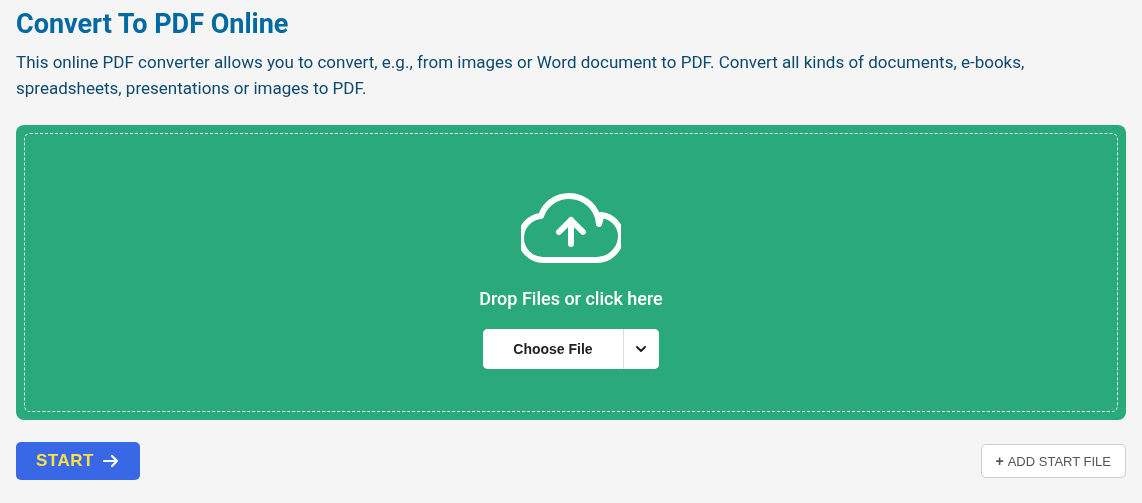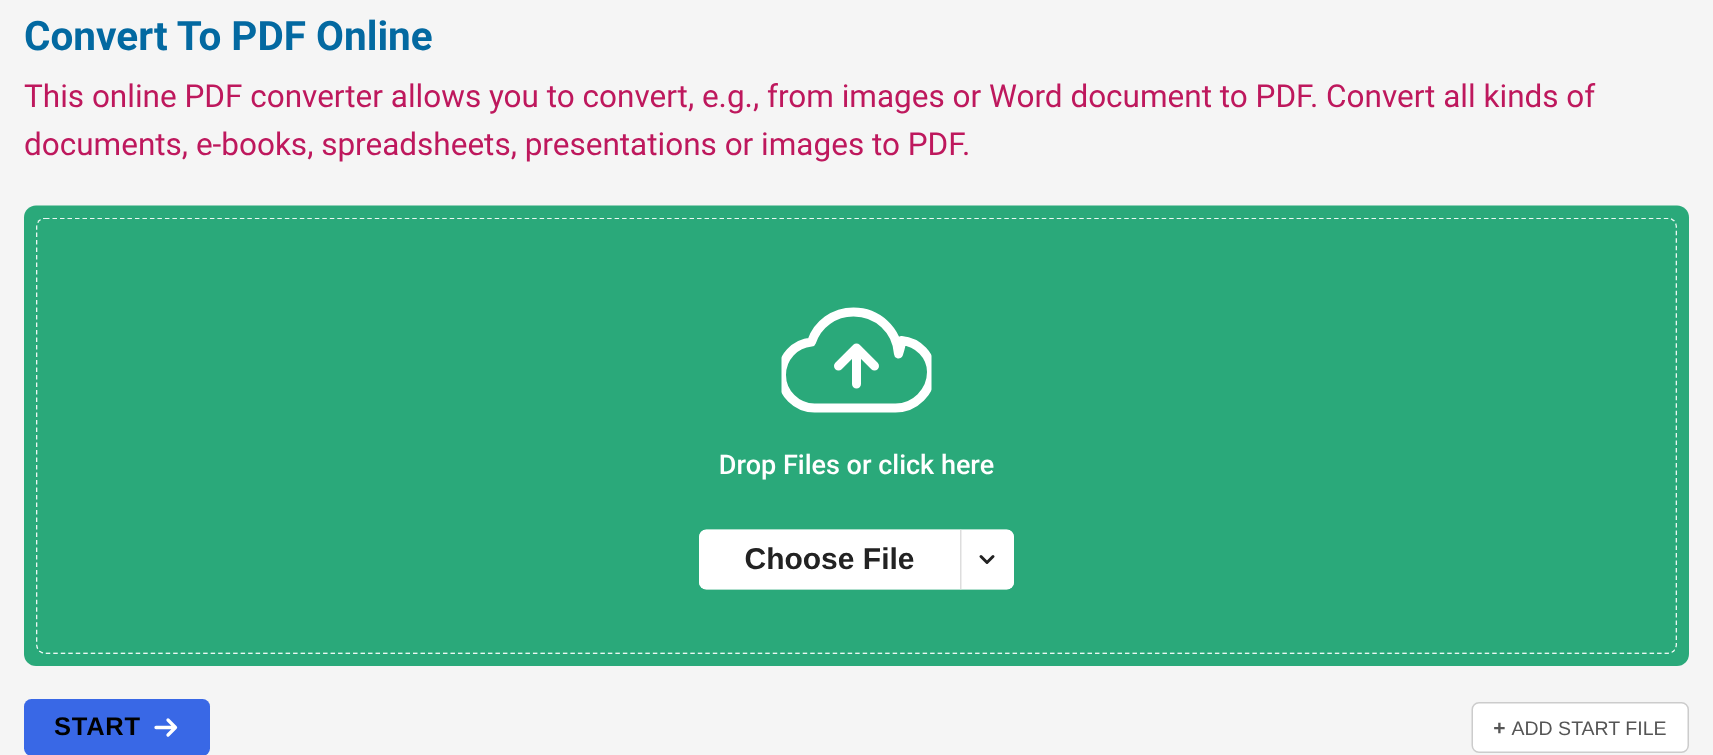--- a/index.html
+++ b/index.html
@@ -12,22 +12,22 @@
       background: #f5f5f5;
       padding: 8px 16px 16px 16px;
     }
     .page-title {
       font-size: 27px;
       font-weight: 700;
       color: #0369a1;
       margin-bottom: 10px;
     }
     .page-description {
-      font-size: 21px;
-      color: #be185d;
+      font-size: 17px;
+      color: #0c4a6e;
       line-height: 1.5;
       margin-bottom: 24px;
     }
     .dropzone {
       background: #2aa97a;
       border-radius: 8px;
       padding: 8px;
       margin-bottom: 22px;
     }
     .dropzone-inner {
@@ -42,34 +42,34 @@
     }
     .cloud-icon {
       width: 100px;
       height: 78px;
       margin-bottom: 18px;
     }
     .dropzone-text {
       color: #fff;
       font-size: 18px;
       font-weight: 500;
-      margin-bottom: 32px;
+      margin-bottom: 20px;
     }
     .choose-file-group {
       display: flex;
       background: #fff;
       border-radius: 5px;
       overflow: hidden;
       height: 40px;
     }
     .choose-file-btn {
       background: #fff;
       border: none;
       padding: 0 30px;
-      font-size: 20px;
+      font-size: 14px;
       font-weight: 600;
       color: #222;
       cursor: pointer;
       display: flex;
       align-items: center;
     }
     .choose-file-dropdown {
       background: #fff;
       border: none;
       border-left: 1px solid #ddd;
@@ -83,21 +83,21 @@
       width: 12px;
       height: 12px;
     }
     .footer-row {
       display: flex;
       justify-content: space-between;
       align-items: center;
     }
     .start-btn {
       background: #3968e6;
-      color: #000000;
+      color: #fde047;
       border: none;
       border-radius: 5px;
       padding: 9px 20px;
       font-size: 17px;
       font-weight: 600;
       letter-spacing: 0.5px;
       cursor: pointer;
       display: flex;
       align-items: center;
       gap: 8px;

